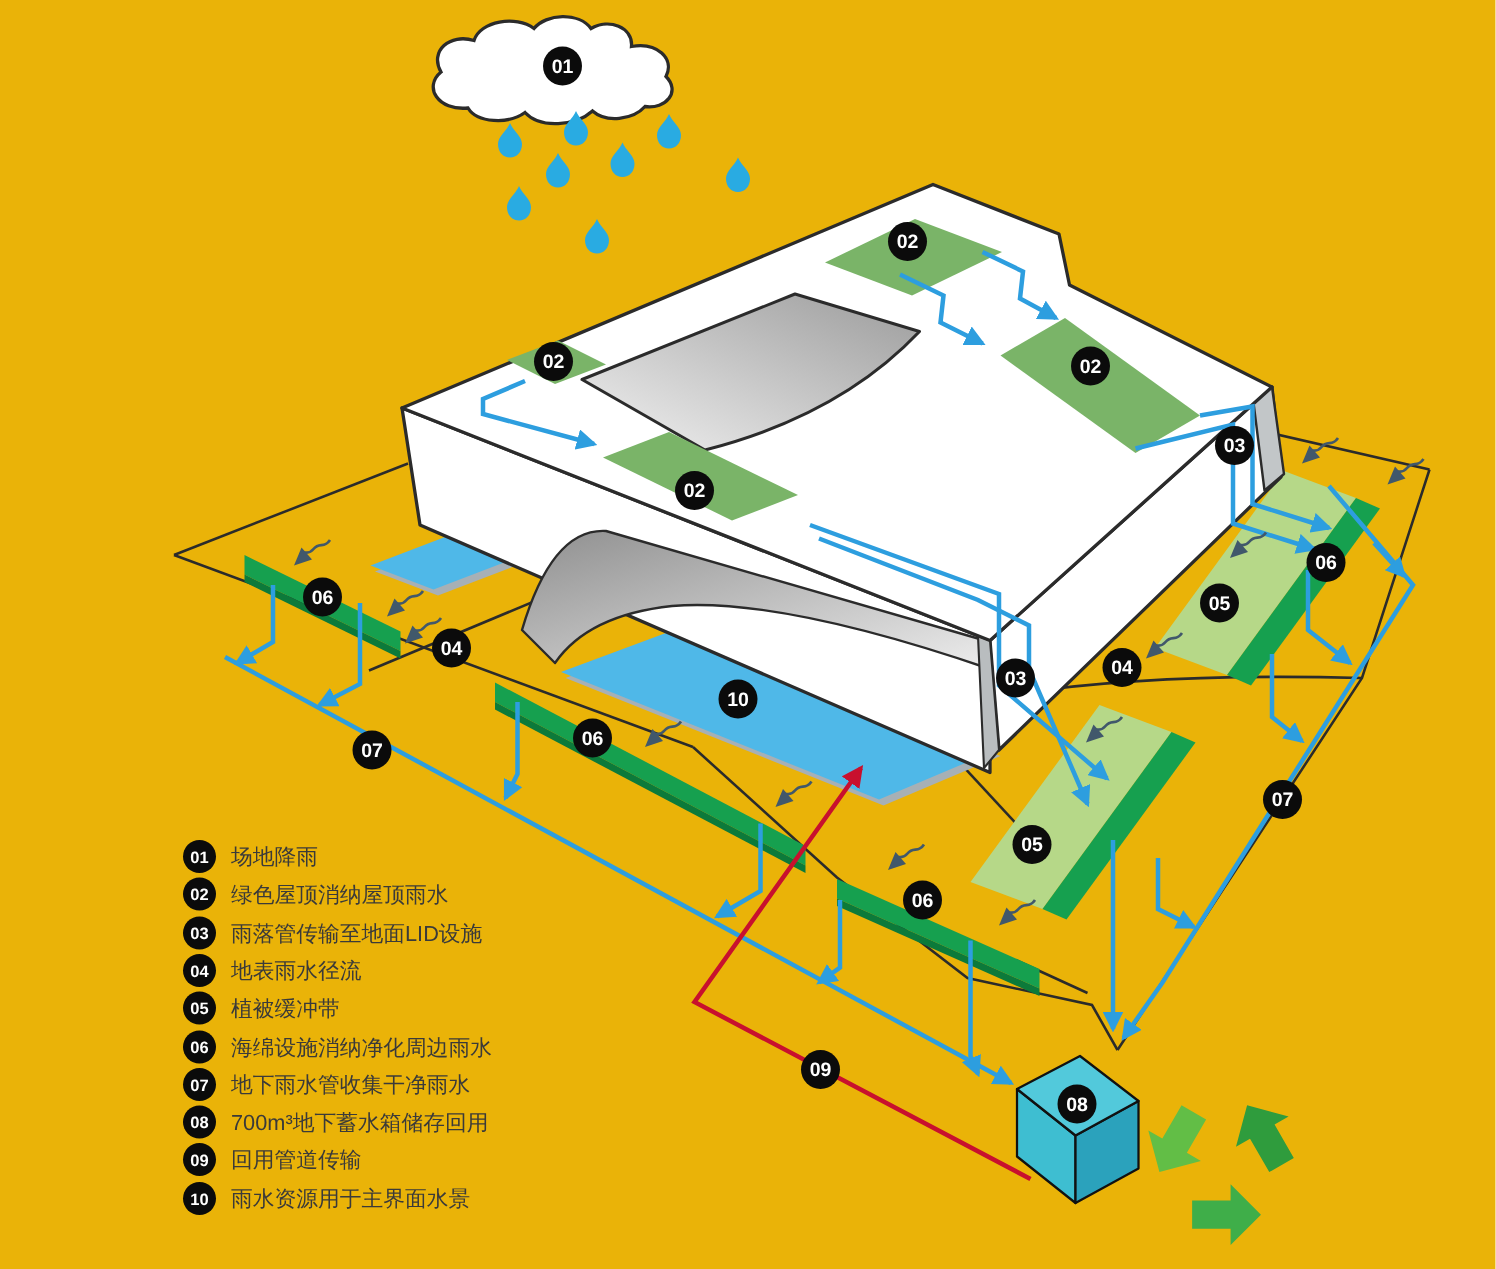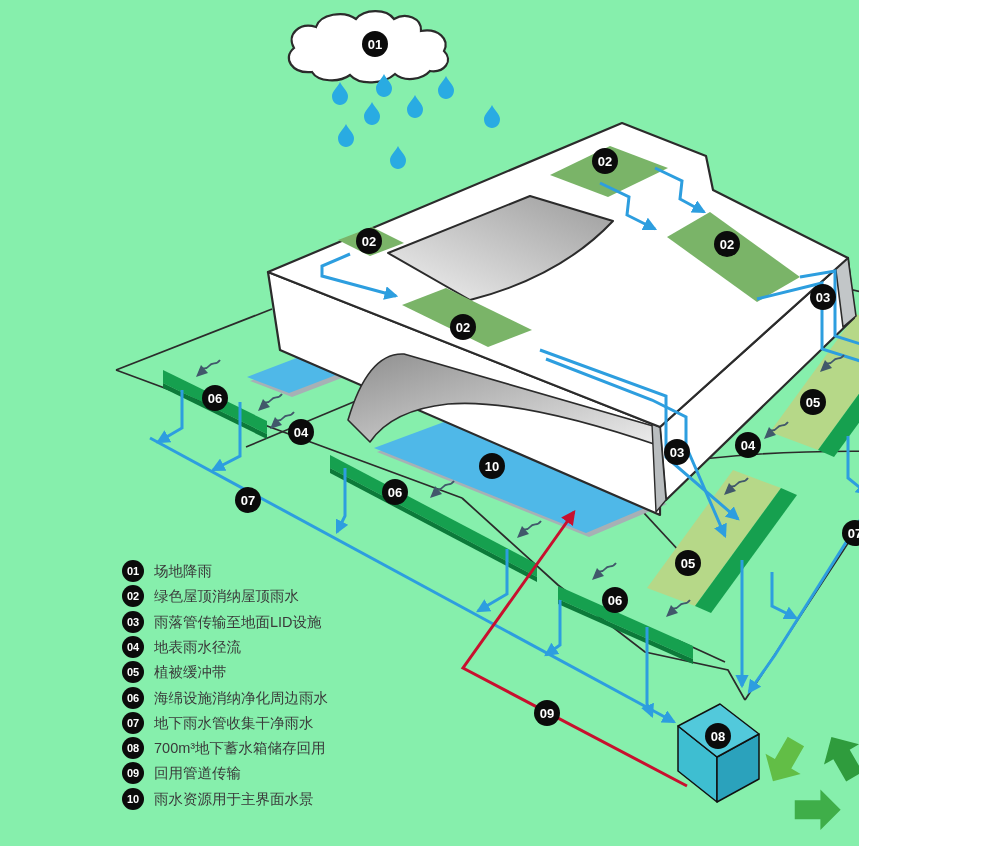--- a/index.html
+++ b/index.html
@@ -1,16 +1,16 @@
 <!DOCTYPE html>
 <html><head>
 <meta charset="utf-8">
 <style>
   html,body{margin:0;padding:0;background:#ffffff;}
-  .stage{position:relative;width:859px;height:846px;background:#86efac;overflow:hidden;
+  .stage{position:relative;width:997px;height:846px;background:#eab308;overflow:hidden;
          font-family:"Liberation Sans","DejaVu Sans",sans-serif;}
   svg{display:block;}
   .badge-num{font-family:"Liberation Sans","DejaVu Sans",sans-serif;font-weight:bold;fill:#ffffff;}
   .legend-label{font-family:"Liberation Sans","DejaVu Sans",sans-serif;fill:#3a3a3a;}
 </style>
 </head>
 <body>
 
 <div class="stage">
 <svg width="997" height="846" viewBox="0 0 997 846">

